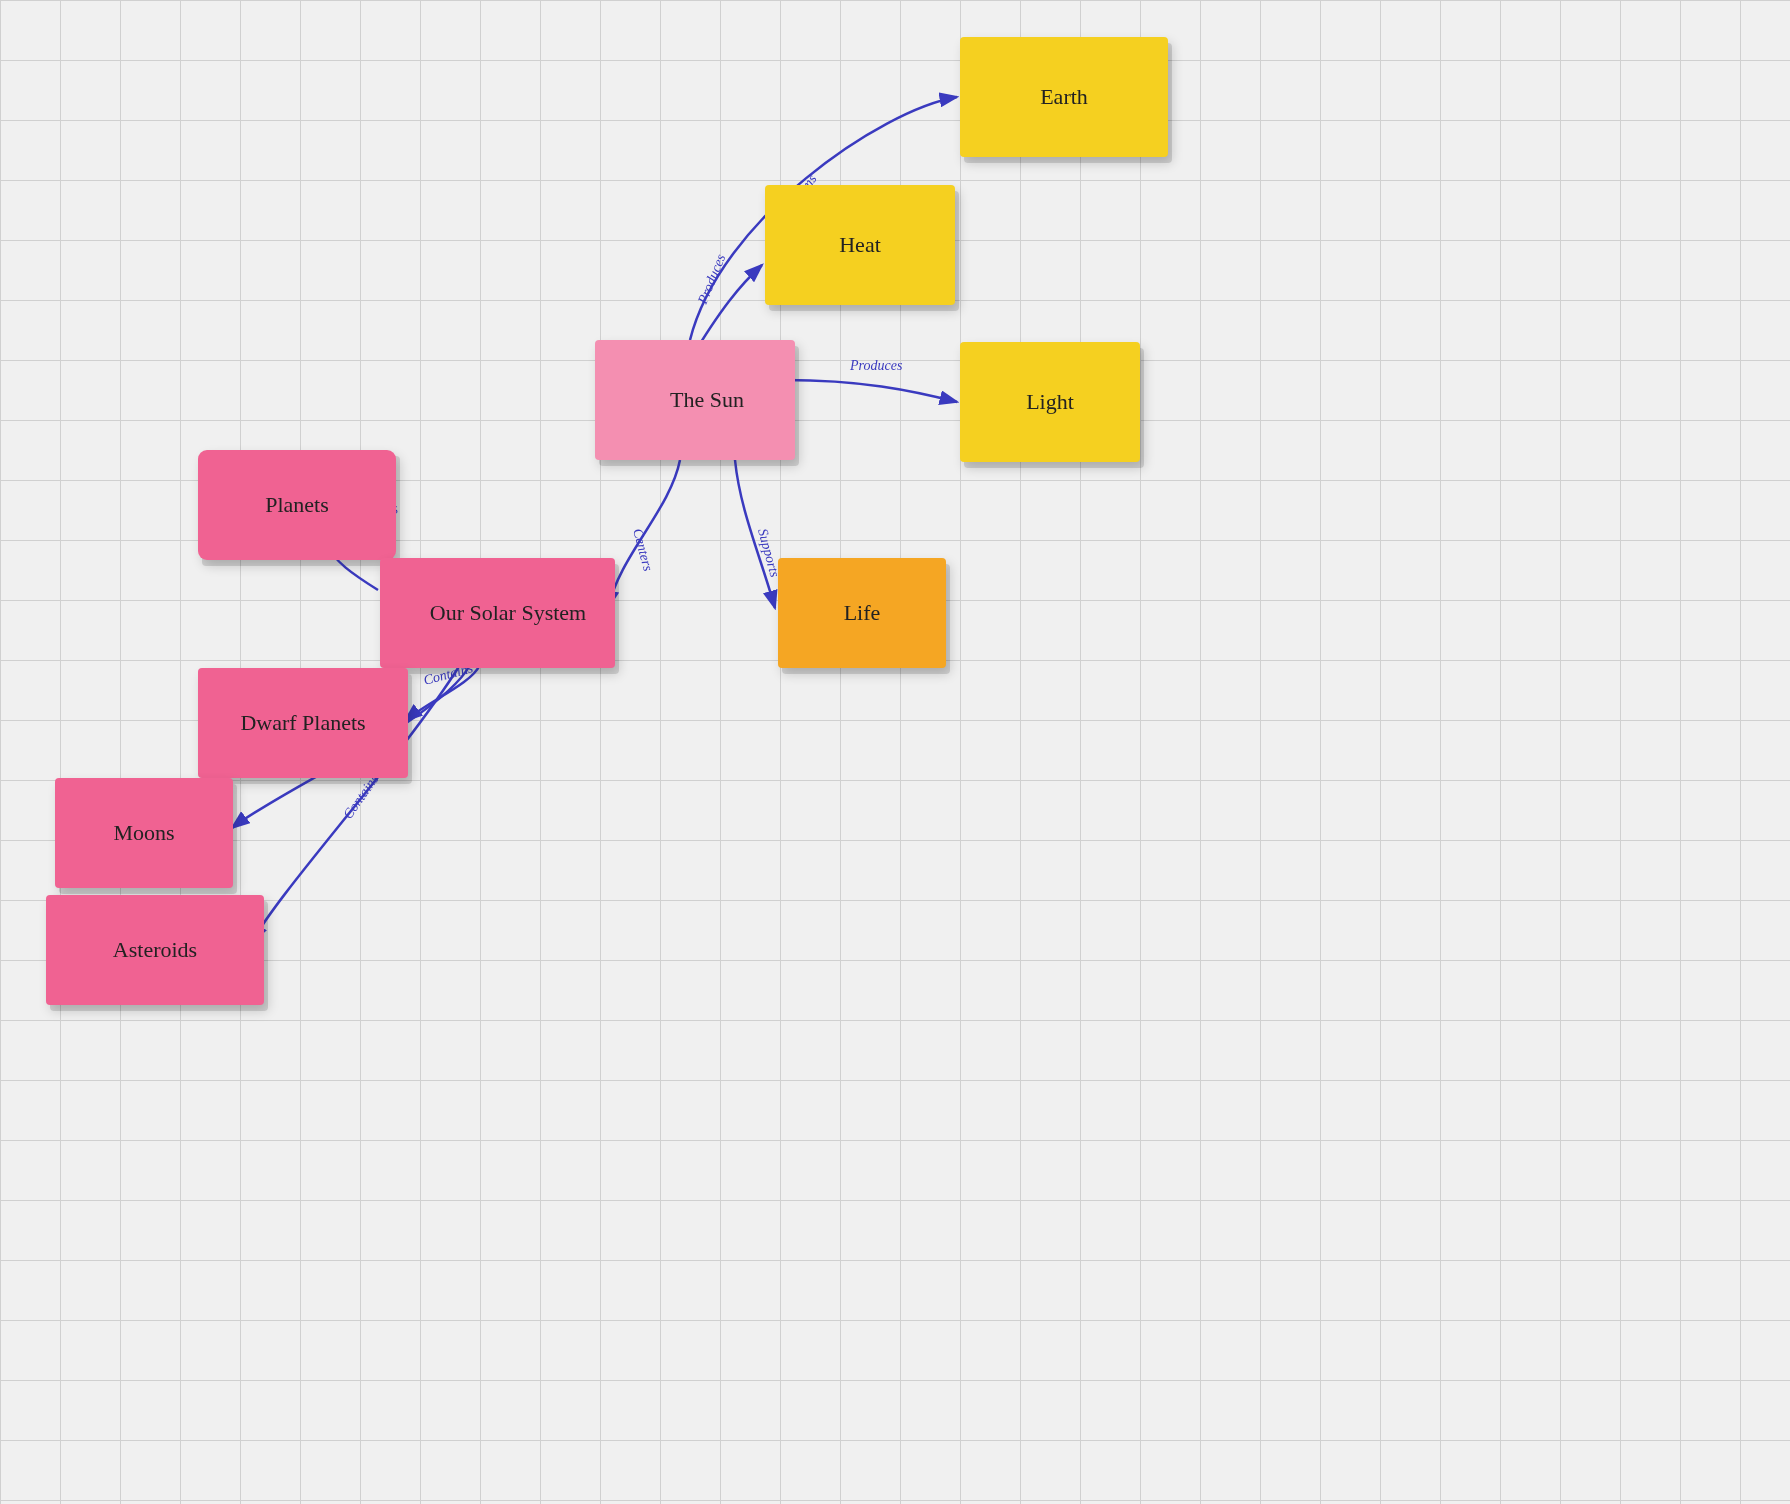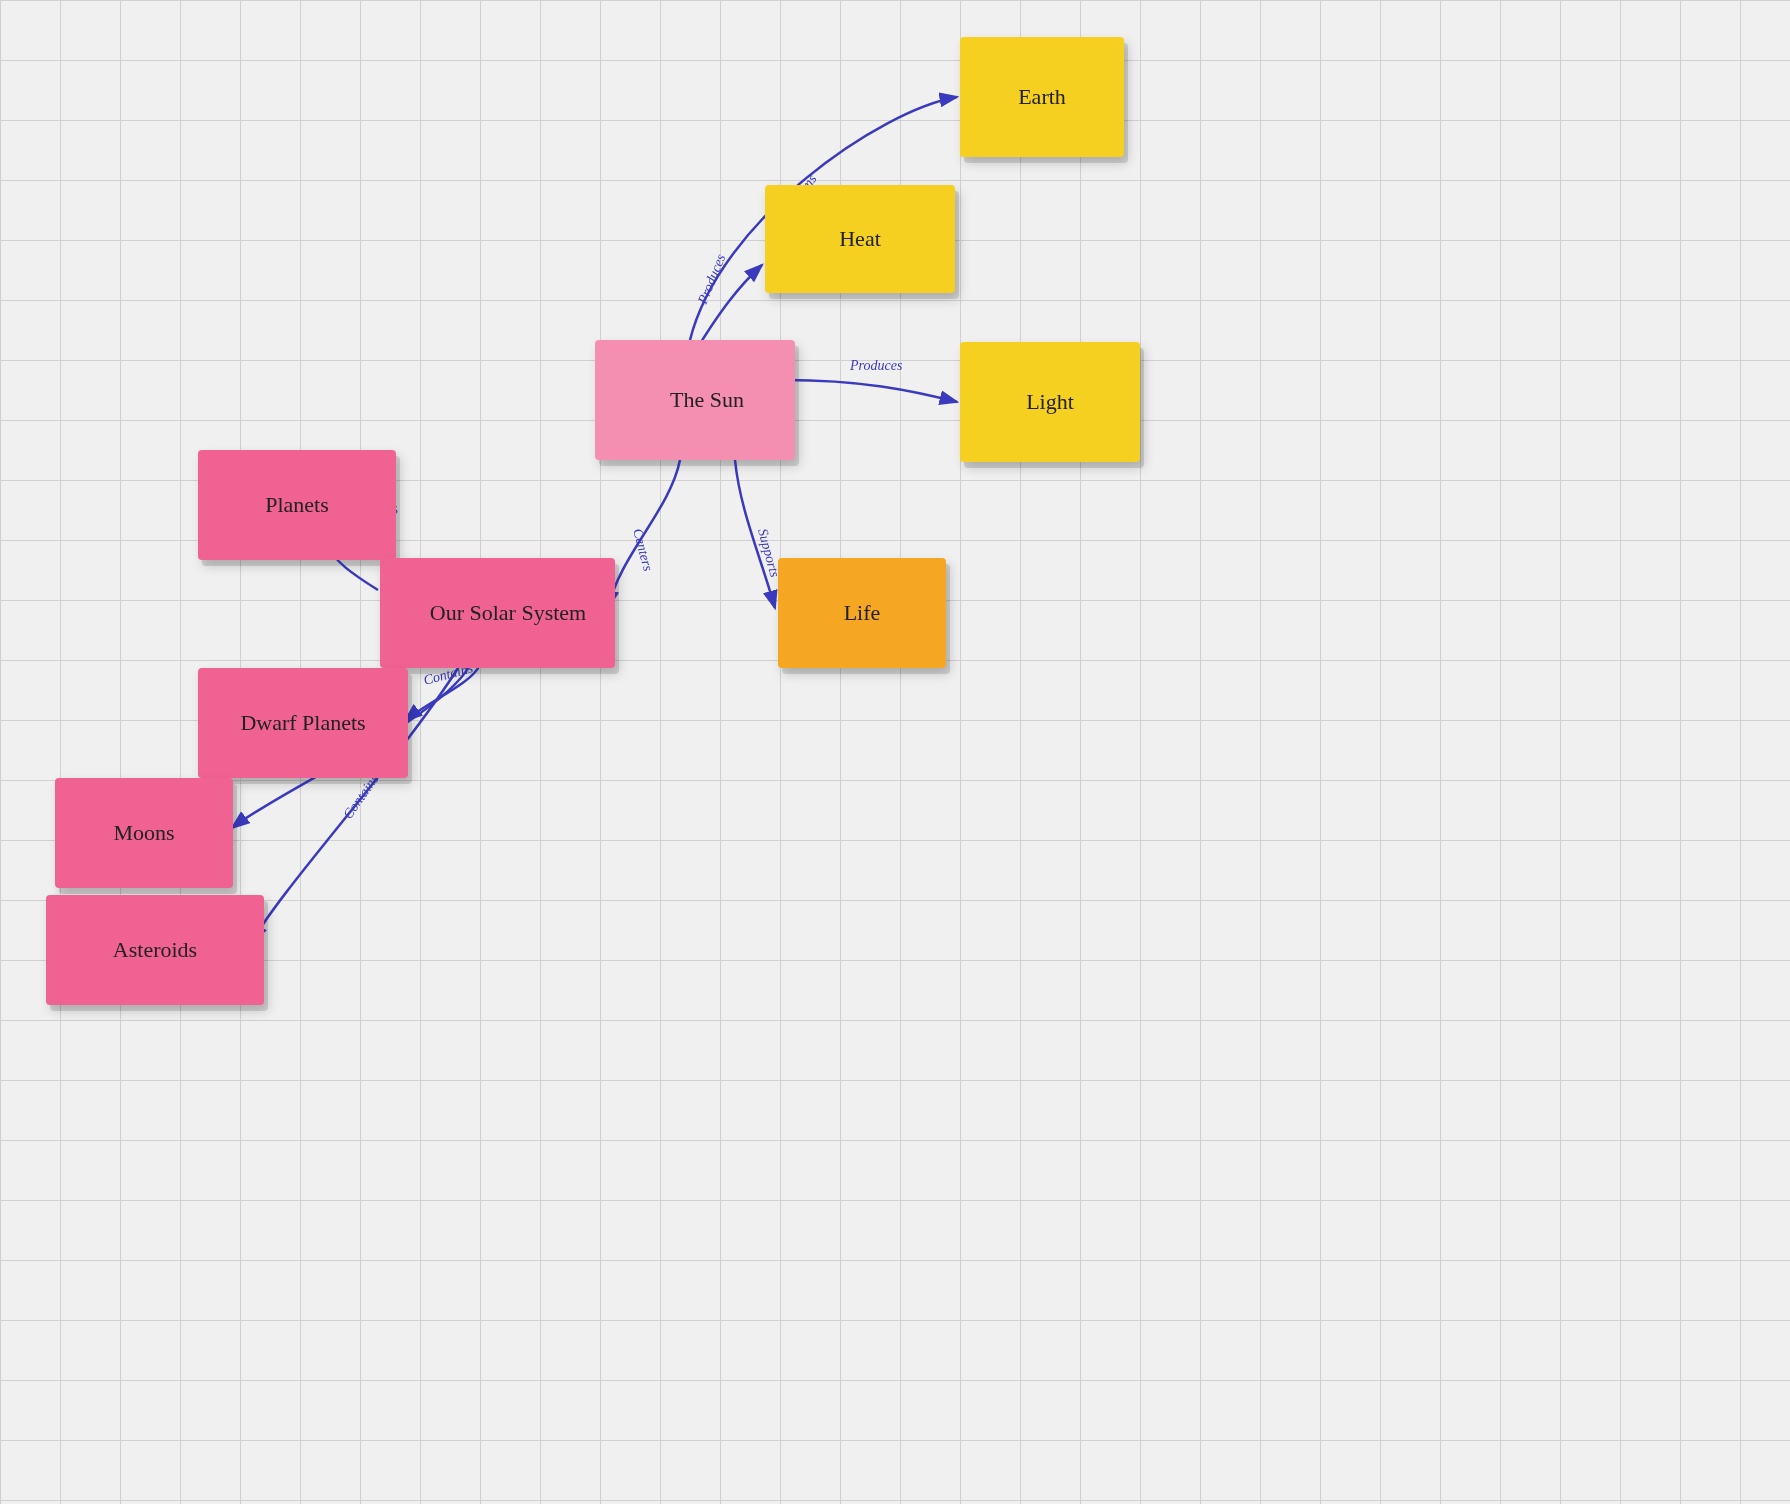--- a/index.html
+++ b/index.html
@@ -101,37 +101,37 @@
   <path class="arrow-path" d="M 480,665 C 470,685 430,700 405,721"></path>
   <text class="arrow-label" transform="translate(425,685) rotate(-15)">Contains</text>
 
   <path class="arrow-path" d="M 470,665 C 440,720 280,790 232,828"></path>
   <text class="arrow-label" transform="translate(370,745) rotate(-35)">Contains</text>
 
   <path class="arrow-path" d="M 460,665 C 400,760 280,890 252,942"></path>
   <text class="arrow-label" transform="translate(350,820) rotate(-55)">Contains</text>
 </svg>
 
-<div class="card card-yellow" style="left:960px; top:37px; width:164px; height:120px;">
+<div class="card card-yellow" style="left:960px; top:37px; width:208px; height:120px;">
   <span>Earth</span>
 </div>
 
-<div class="card card-yellow" style="left:765px; top:185px; width:190px; height:108px;">
+<div class="card card-yellow" style="left:765px; top:185px; width:190px; height:120px;">
   <span>Heat</span>
 </div>
 
 <div class="card card-yellow" style="left:960px; top:342px; width:180px; height:120px;">
   <span>Light</span>
 </div>
 
 <div class="card card-light-pink" style="left:595px; top:340px; width:200px; height:120px;padding-left:24px;">
   <span>The Sun</span>
 </div>
 
-<div class="card card-pink" style="left:198px; top:450px; width:198px; height:110px;">
+<div class="card card-pink" style="left:198px; top:450px; width:198px; height:110px;border-radius:9px;">
   <span>Planets</span>
 </div>
 
 <div class="card card-pink" style="left:380px; top:558px; width:235px; height:110px;padding-left:21px;">
   <span>Our Solar System</span>
 </div>
 
 <div class="card card-orange" style="left:778px; top:558px; width:168px; height:110px;">
   <span>Life</span>
 </div>

